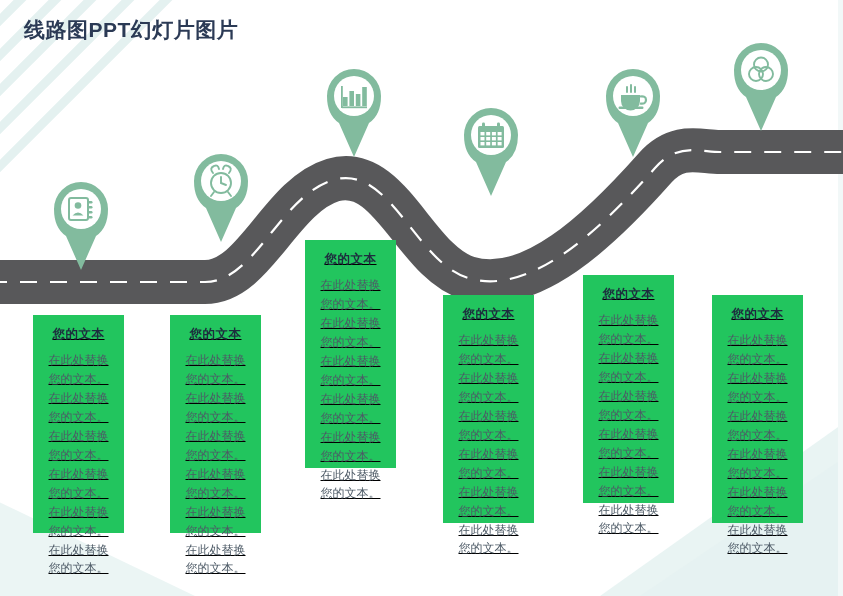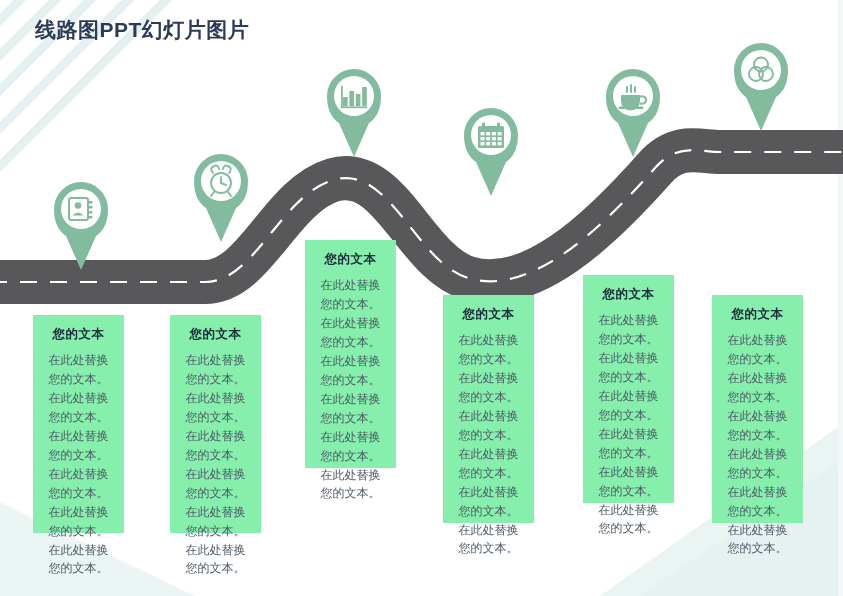--- a/index.html
+++ b/index.html
@@ -21,21 +21,21 @@
   .bg-layer {
     position: absolute;
     inset: 0;
     width: 843px;
     height: 596px;
     pointer-events: none;
   }
   
   .slide-title {
     position: absolute;
-    left: 35px;
+    left: 24px;
     top: 16px;
     font-size: 21px;
     font-weight: bold;
     color: #2b3a55;
     letter-spacing: 0.5px;
     white-space: nowrap;
     z-index: 30;
   }
   
   .road-layer {
@@ -46,25 +46,26 @@
   }
   
   .pin {
     position: absolute;
     z-index: 20;
   }
   .pin svg { display: block; }
   
   .textbox {
     position: absolute;
-    background: #86efac;
+    background: #22c55e;
     z-index: 15;
     box-sizing: border-box;
     padding: 12px 10px 10px 10px;
     text-align: center;
+    text-decoration: underline;
   }
   .tb-title {
     font-size: 12.5px;
     font-weight: bold;
     color: #1d2d3e;
     line-height: 1.2;
     margin-bottom: 9px;
     letter-spacing: 0.5px;
   }
   .tb-body {

